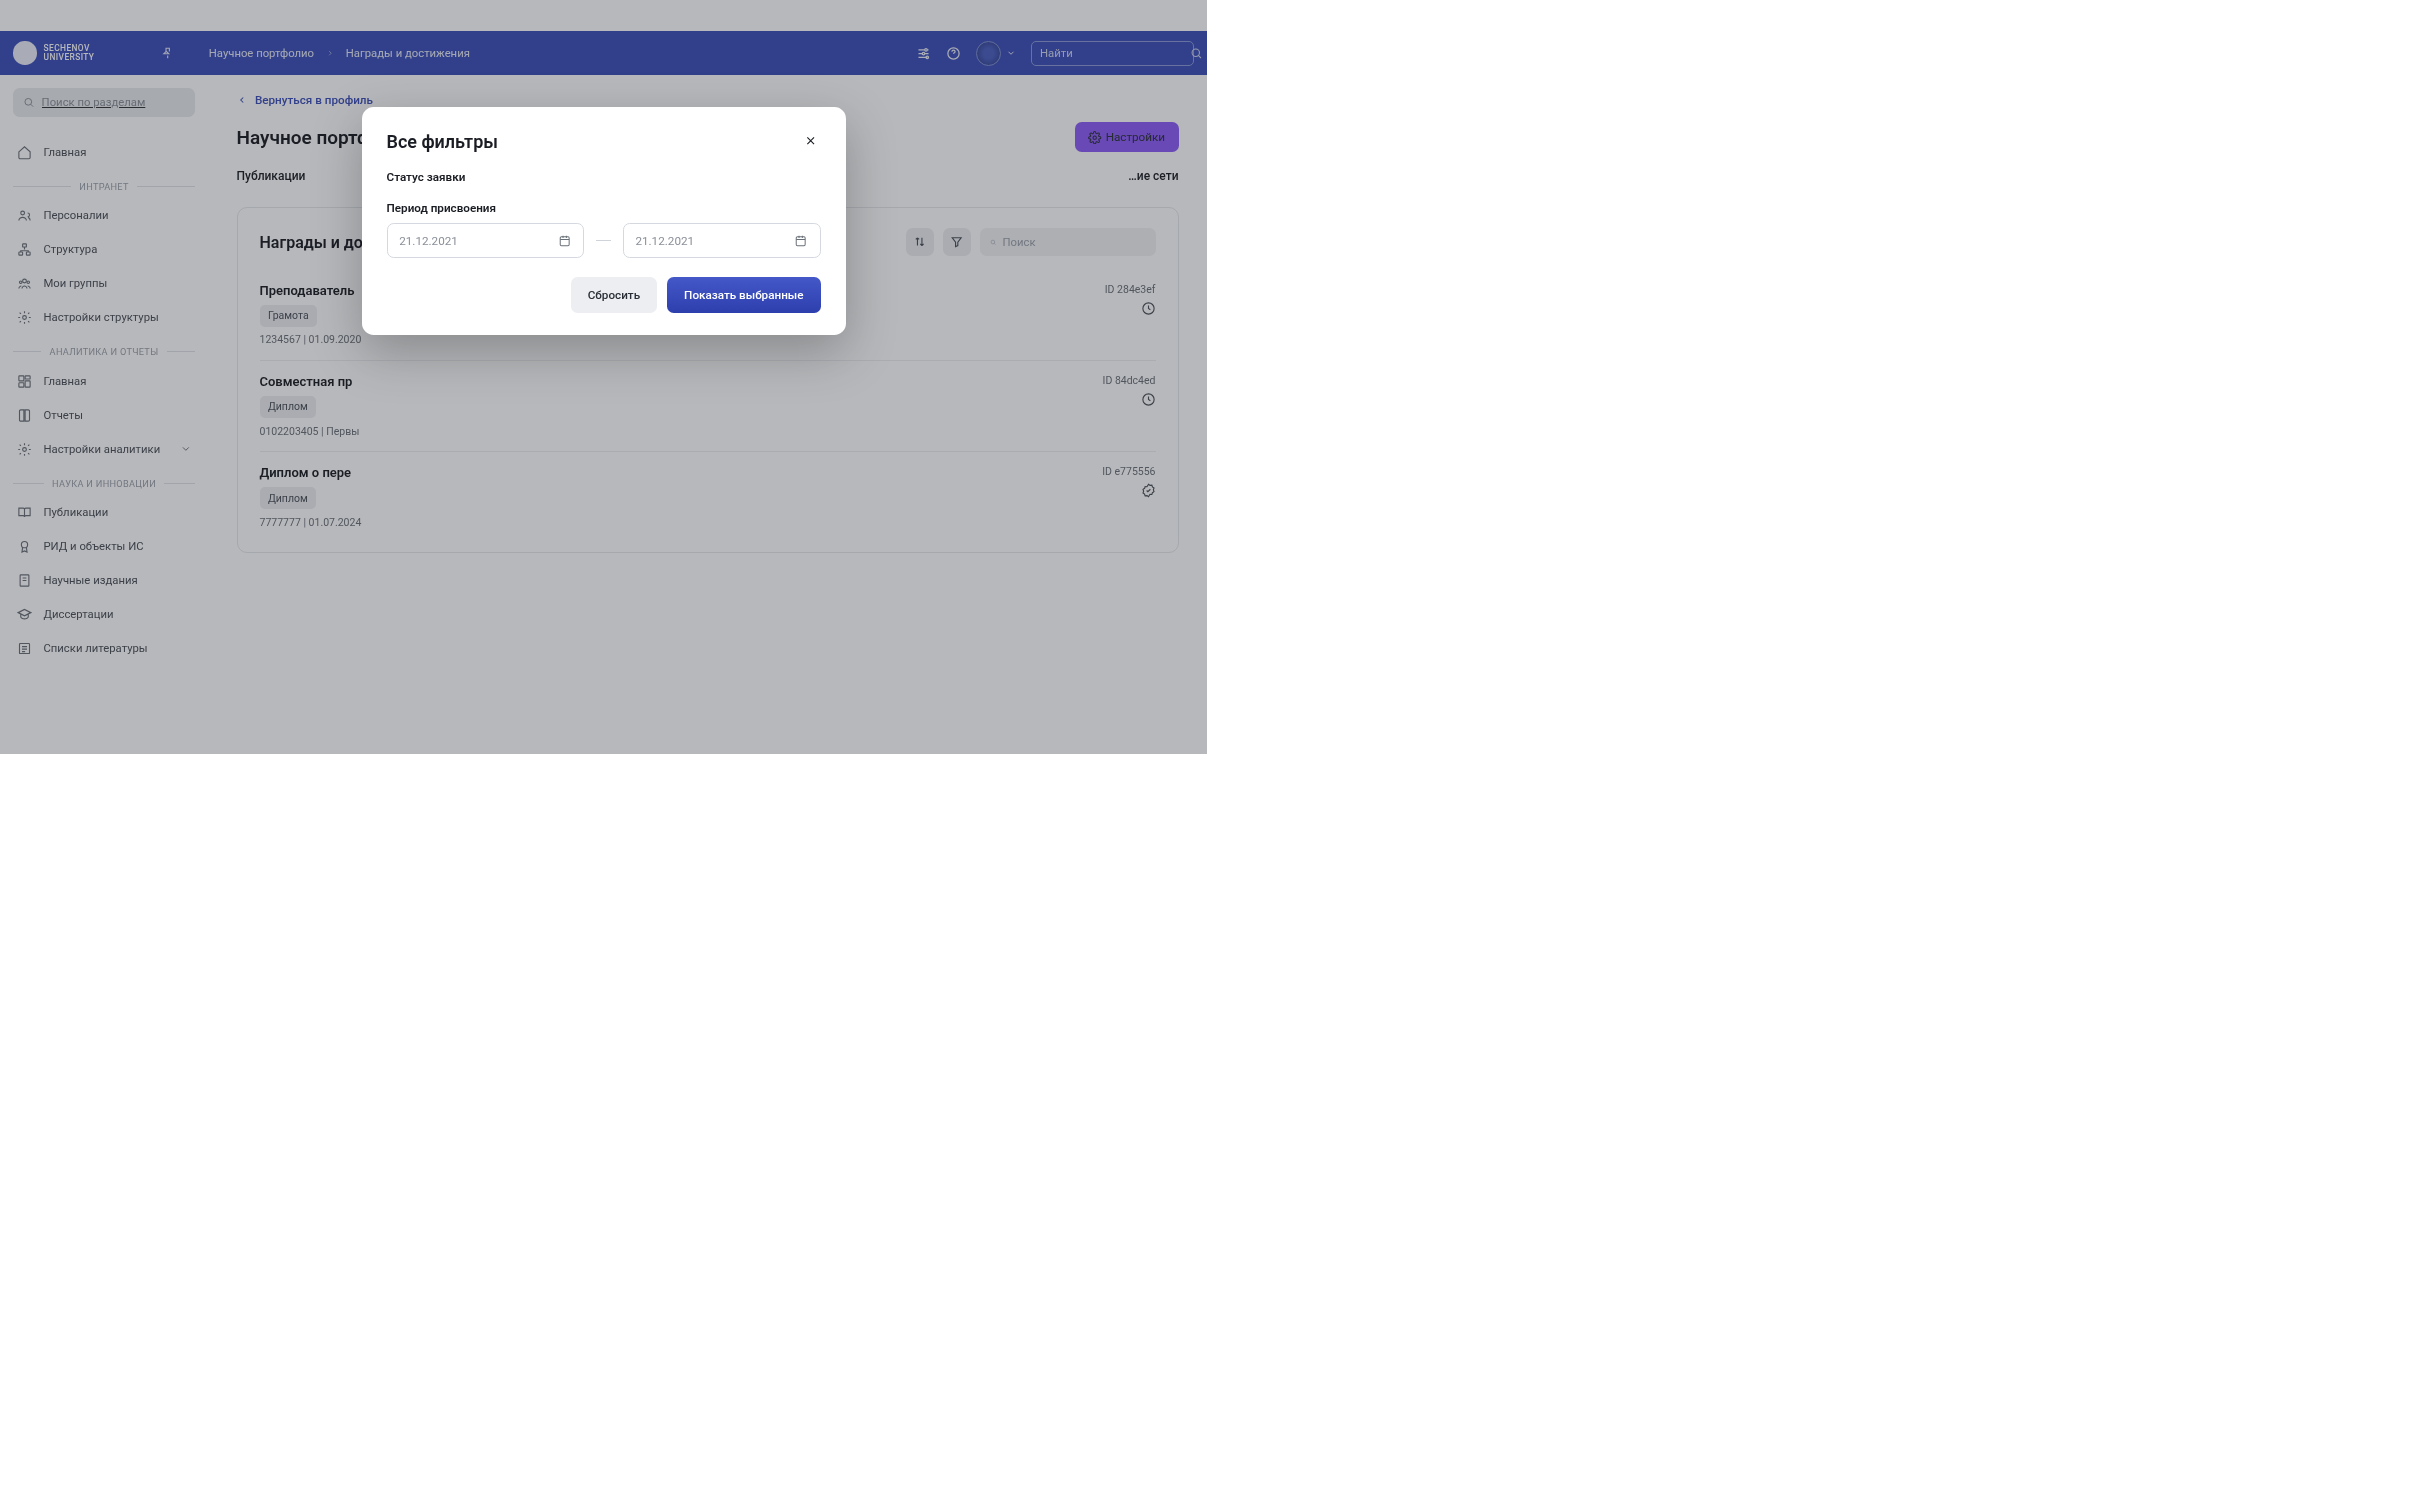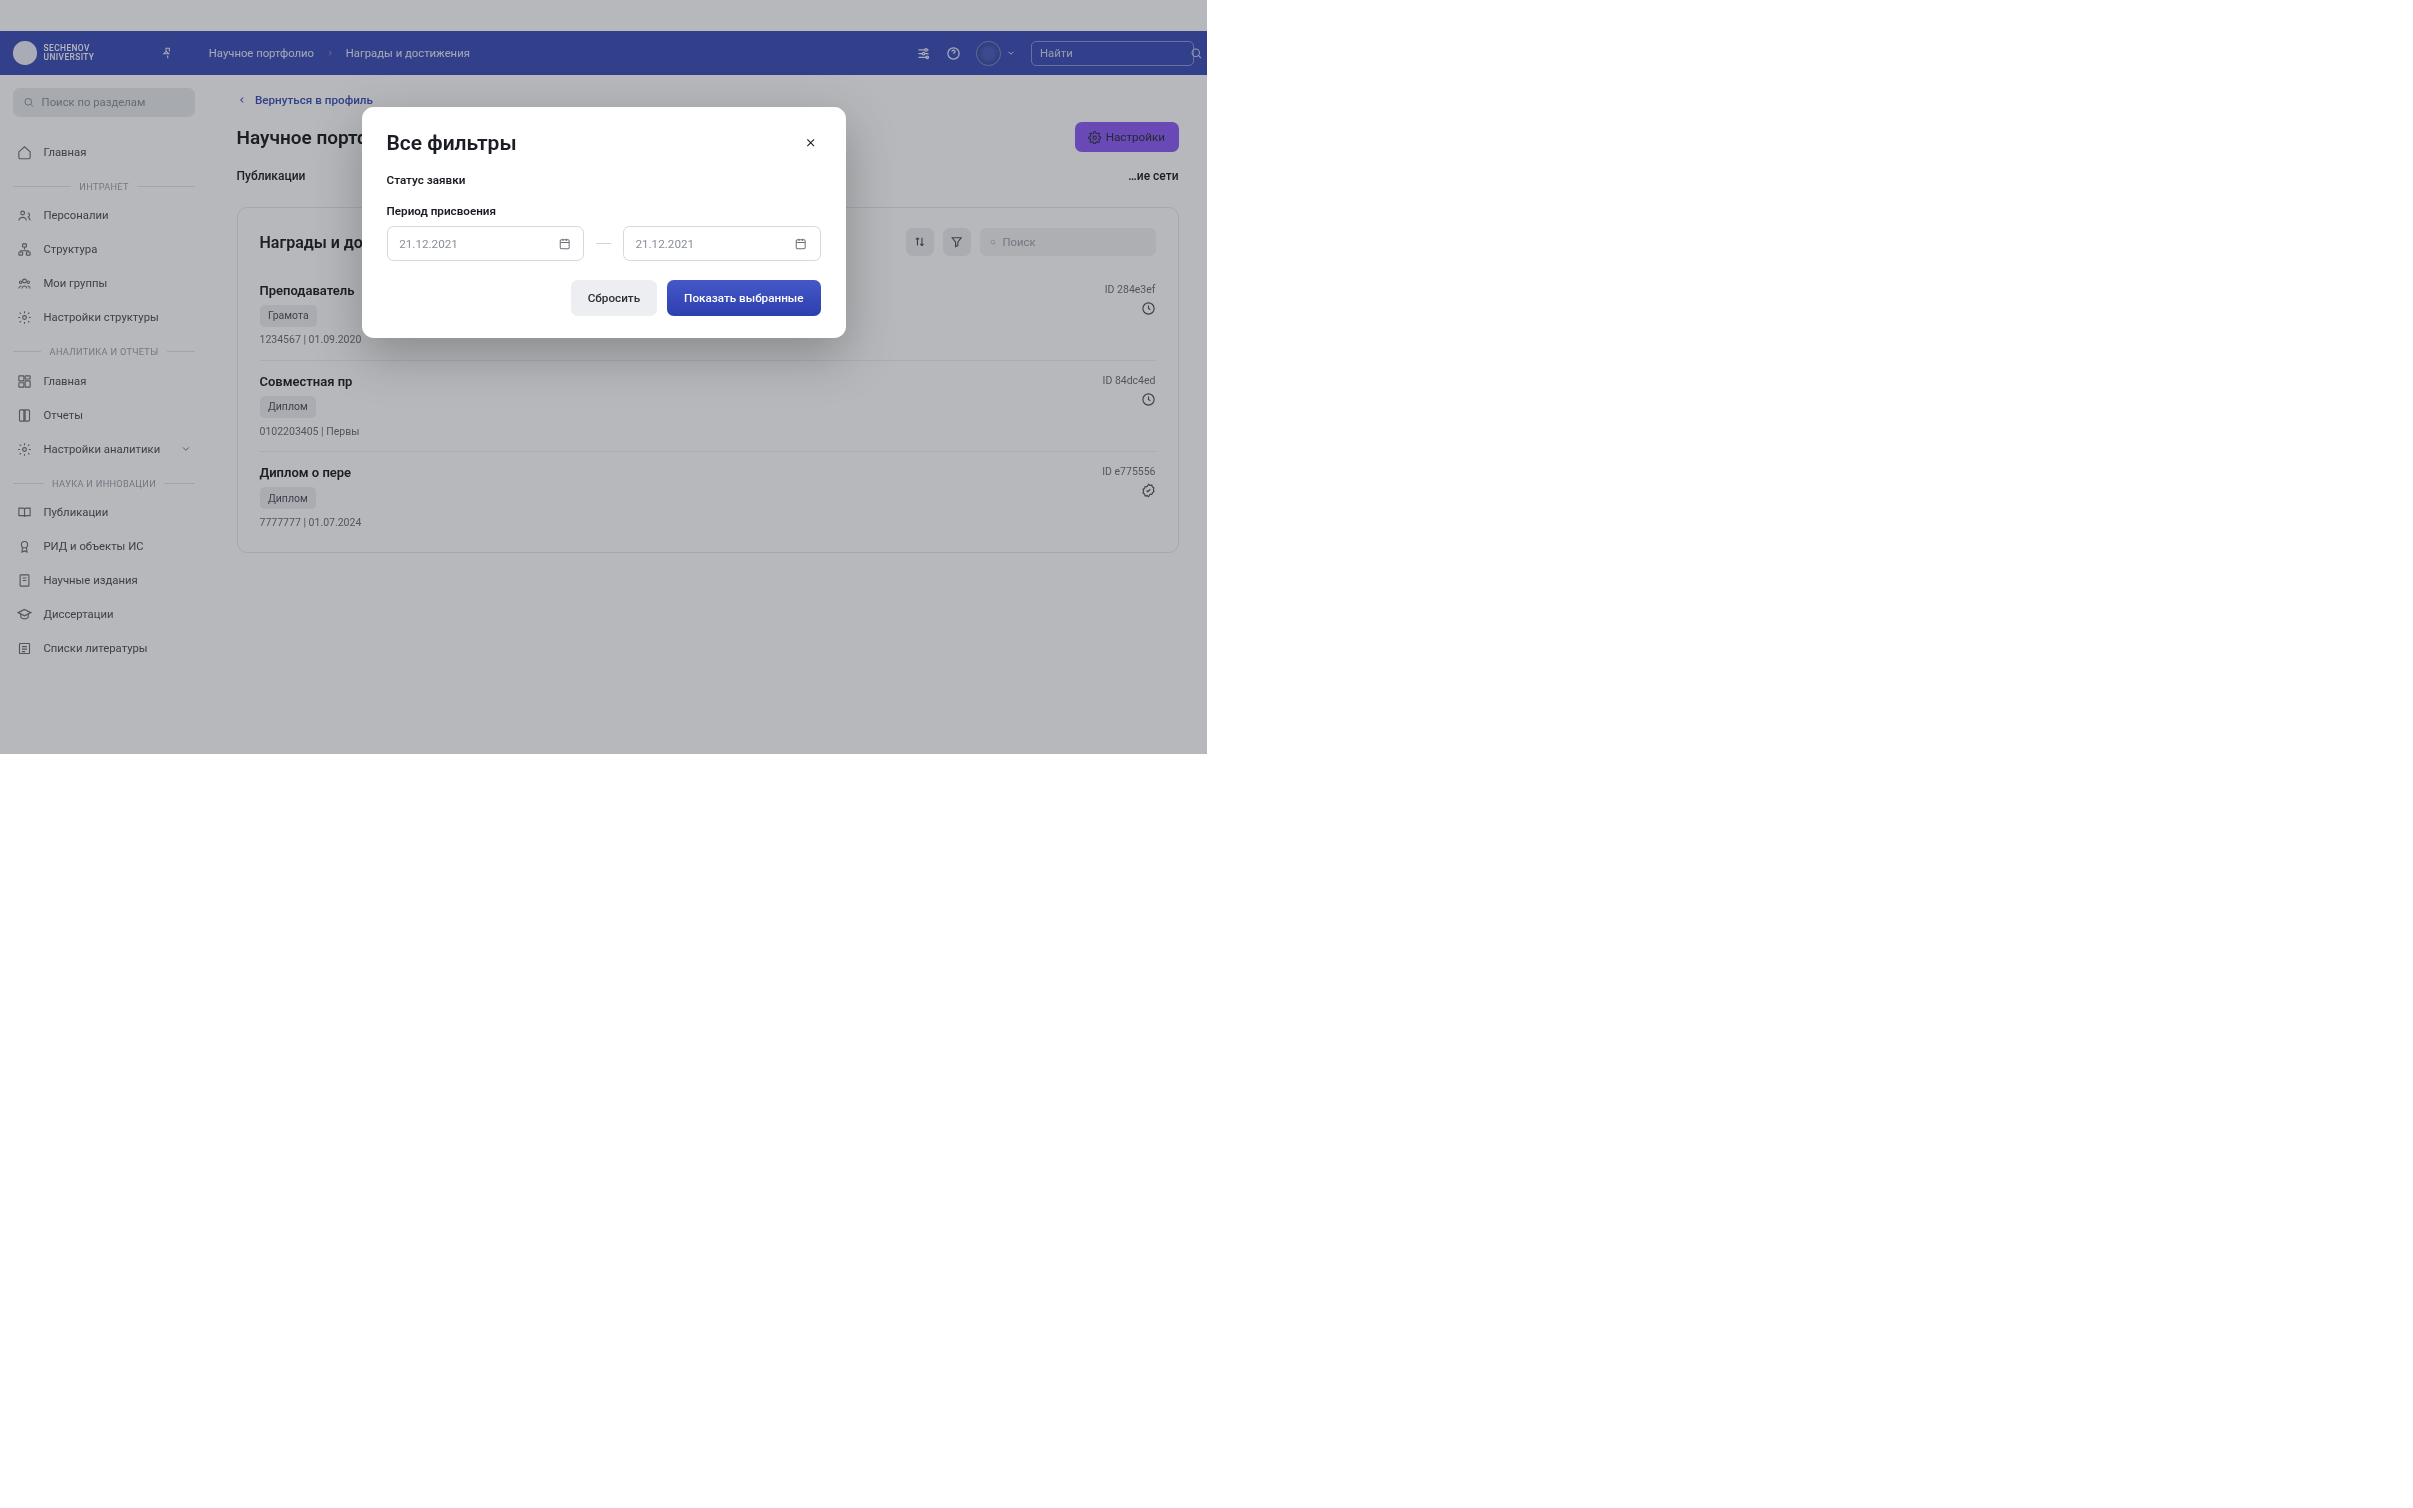--- a/index.html
+++ b/index.html
@@ -16,21 +16,21 @@
   .top-right { margin-left:auto; display:flex; align-items:center; gap:15px; }
   .top-icon { color:#fff; opacity:.9; cursor:pointer; }
   .avatar { width:25px; height:25px; border-radius:50%; background:radial-gradient(circle,#4a5fc0 30%,#2a3a88); border:0.8px solid #8090d0; }
   .search-top { width:163px; height:25px; border:0.8px solid #8a99d8; border-radius:5px; background:transparent; display:flex; align-items:center; padding:0 8.4px; gap:6.7px; }
   .search-top input { flex:1; background:transparent; border:none; color:#fff; font-size:11.3px; outline:none; }
   .search-top input::placeholder { color:#d0d6ee; }
   .search-top svg { flex-shrink:0; }
 
   .sidebar { position:absolute; top:75px; left:0; width:208px; padding:13.4px 13.4px 0; }
   .side-search { height:28.5px; background:#e8eaed; border-radius:6.7px; display:flex; align-items:center; padding:0 10px; gap:6.7px; margin-bottom:18.4px; }
-  .side-search input { flex:1; border:none; background:transparent; font-size:11.3px; outline:none; color:#333; }
+  .side-search input { flex:1; border:none; background:transparent; font-size:11.3px; outline:none; color:#333;text-decoration:underline; }
   .side-search input::placeholder { color:#8a8f98; }
   .nav-item { display:flex; align-items:center; gap:11.7px; height:34px; padding:0 3.4px; color:#4a4f57; font-size:11.3px; cursor:pointer; }
   .nav-item svg { flex-shrink:0; }
   .nav-group { display:flex; align-items:center; gap:8.4px; margin:11.7px 0 6.7px; color:#9aa0aa; font-size:9.2px; letter-spacing:0.3px; }
   .nav-group .line { flex:1; height:0.8px; background:#dfe2e7; }
 
   .main { position:absolute; top:75px; left:208px; right:0; bottom:0; padding:18.4px 28.5px 0; }
   .back-link { display:flex; align-items:center; gap:8.4px; color:#3b4fb8; font-size:11.7px; font-weight:500; cursor:pointer; margin-bottom:15px; }
   .page-head { display:flex; align-items:center; justify-content:space-between; margin-bottom:17px; }
   .page-title { font-size:19px; font-weight:600; color:#1a1d23; }
@@ -54,21 +54,21 @@
   .row-title { font-size:13px; font-weight:600; color:#1a1d23; }
   .badge { display:inline-flex; align-items:center; height:22px; padding:0 8.4px; background:#eceef1; border-radius:5px; font-size:10.5px; color:#4a4f57; width:fit-content; }
   .row-meta { font-size:10.5px; color:#6a7078; }
   .row-right { display:flex; flex-direction:column; align-items:flex-end; gap:5px; }
   .row-id { font-size:10.5px; color:#6a7078; }
   .status-icon { color:#4a4f57; }
 
   .scrim { position:absolute; inset:0; background:rgba(30,34,44,.32); display:flex; align-items:flex-start; justify-content:center; padding-top:107px; }
   .modal { width:484px; background:#fff; border-radius:11.7px; padding:23.5px 25px 22px; box-shadow:0 17px 50px rgba(0,0,0,.25); }
   .modal-head { display:flex; align-items:center; justify-content:space-between; margin-bottom:18.4px; }
-  .modal-title { font-size:21px; font-weight:600; color:#1a1d23; }
+  .modal-title { font-size:18px; font-weight:600; color:#1a1d23; }
   .close-btn { cursor:pointer; color:#1a1d23; padding:3.4px; }
   .field { margin-bottom:17px; }
   .field-label { font-size:11.7px; font-weight:600; color:#1a1d23; margin-bottom:8.4px; }
   .select { height:35px; border:0.8px solid #d5d8de; border-radius:6.7px; display:flex; align-items:center; justify-content:space-between; padding:0 11.7px; font-size:11.7px; color:#1a1d23; cursor:pointer; }
   .select.placeholder { color:#8a8f98; }
   .date-row { display:flex; align-items:center; gap:11.7px; }
   .date-input { flex:1; height:35px; border:0.8px solid #d5d8de; border-radius:6.7px; display:flex; align-items:center; justify-content:space-between; padding:0 11.7px; font-size:11.7px; color:#8a8f98; }
   .dash { width:15px; height:0.8px; background:#cfd3da; }
   .modal-actions { display:flex; justify-content:flex-end; gap:10px; margin-top:18.4px; }
   .btn { height:36px; padding:0 17px; border-radius:6.7px; font-size:11.7px; font-weight:500; display:flex; align-items:center; cursor:pointer; border:none; }

